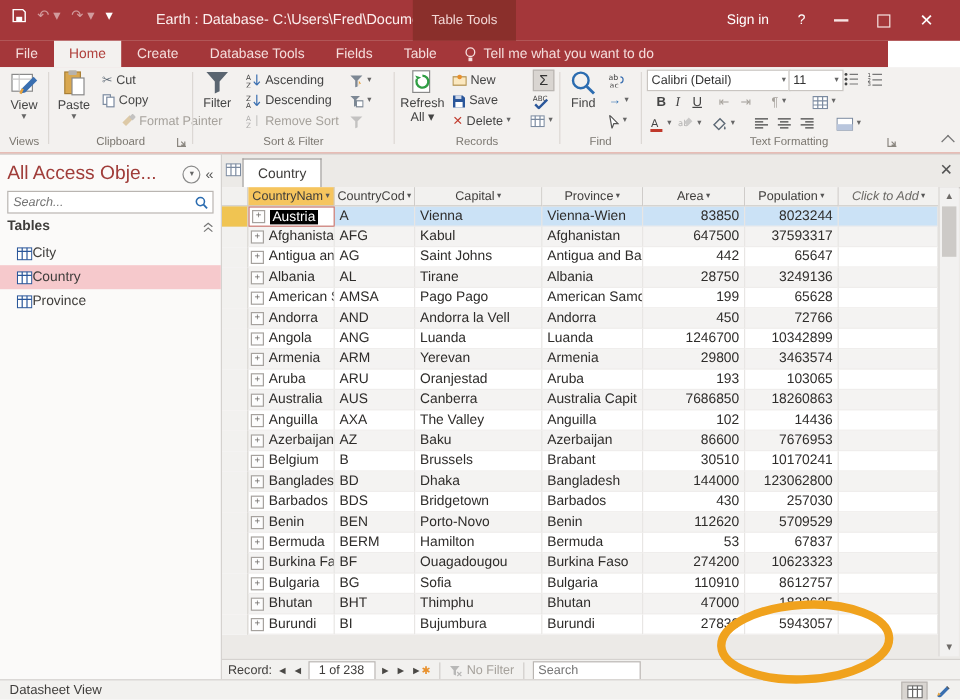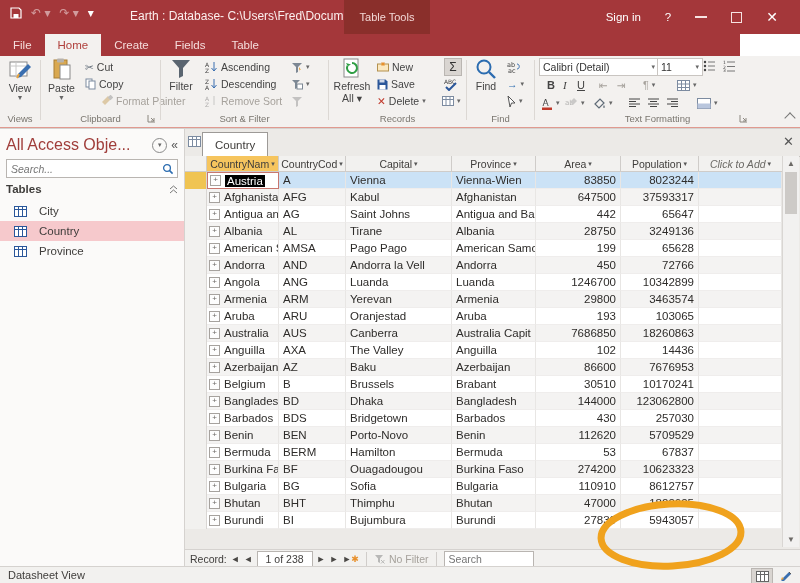--- a/index.html
+++ b/index.html
@@ -42,21 +42,21 @@
   .chev-up{position:absolute;width:7px;height:7px;border-left:1.5px solid #777;border-top:1.5px solid #777;transform:rotate(45deg);}
   
   .navpane{left:0;top:128px;width:184px;height:438px;background:#fbfaf9;border-right:1px solid #d5d2cf;border-top:1px solid #d5d2cf;}
   .np-title{left:6px;top:7px;width:172px;display:flex;align-items:center;}
   .np-title .t{color:#a03d3a;font-size:16px;white-space:nowrap;overflow:hidden;flex:1;}
   .np-title .circ{width:13px;height:13px;border:1px solid #8a8a8a;border-radius:50%;color:#666;font-size:7px;display:flex;align-items:center;justify-content:center;margin-right:4px;}
   .np-title .shutter{color:#555;font-size:12px;}
   .np-search{left:6px;top:30px;width:170px;height:17px;border:1px solid #b9b5b1;background:#fff;display:flex;align-items:center;}
   .np-search input{flex:1;border:none;outline:none;font-style:italic;font-size:10.5px;color:#555;padding:0 4px;background:transparent;font-family:"Liberation Sans","DejaVu Sans",sans-serif;}
   .np-group{left:6px;top:54px;width:172px;display:flex;align-items:center;justify-content:space-between;font-weight:bold;color:#3f3d3b;font-size:11.5px;}
-  .np-item{left:0;top:0;width:184px;height:20px;display:flex;align-items:center;gap:12px;padding-left:14px;box-sizing:border-box;color:#3f3d3b;font-size:11.5px;}
+  .np-item{left:0;top:0;width:184px;height:20px;display:flex;align-items:center;gap:0;padding-left:14px;box-sizing:border-box;color:#3f3d3b;font-size:11.5px;}
   .np-item.selected{background:var(--nav_selected,#f6c9cc);}
   
   .workarea{left:185px;top:128px;width:615px;height:438px;background:#eceae7;border-top:1px solid #d5d2cf;}
   .tabstrip{position:absolute;left:0;top:0;width:615px;height:27px;background:#eceae7;border-bottom:1px solid #c6c3c0;}
   .doctab{position:absolute;left:17px;top:3px;height:24px;padding:0 12px;background:#fff;border:1px solid #9d9a97;border-bottom:none;display:flex;align-items:center;font-size:11.5px;color:#3e3c3a;}
   .strip-close{position:absolute;right:6px;top:6px;color:#555;font-size:13px;line-height:13px;}
   .sheet{position:absolute;left:0;top:27px;width:597px;background:#fff;}
   .hrow{display:flex;height:16px;}
   .hc{box-sizing:border-box;border-right:1px solid #cfccc9;border-bottom:1px solid #cfccc9;background:#f2f1ef;display:flex;align-items:center;justify-content:center;gap:2px;font-size:10.5px;color:#3f3d3b;overflow:hidden;white-space:nowrap;}
   .hc .dd{color:#555;}
@@ -124,22 +124,30 @@
     <div class="tb-btn">
         <span class="win-close">✕</span>
       </div>
   </div>
 </div>
 
 <div class="abs tabrow">
   <div class="rtab">File</div>
   <div class="rtab active">Home</div>
   <div class="rtab">Create</div>
+  <div class="rtab">Database Tools</div>
   <div class="rtab">Fields</div>
   <div class="rtab">Table</div>
+  <div class="tellme">
+    <svg class="icon-svg" width="10" height="13" viewBox="0 0 10 13">
+        <circle cx="5" cy="4.5" r="3.6" fill="none" stroke="#f5dddc" stroke-width="1.1"></circle>
+        <rect x="3.4" y="9" width="3.2" height="3" fill="#f5dddc"></rect>
+      </svg>
+    <span>Tell me what you want to do</span>
+  </div>
 </div>
 
 <div class="abs ribbon">
 
   <div class="rgroup" style="left:0;width:40px;">
     <div class="bigbtn">
       <svg class="icon-svg" width="24" height="24" viewBox="0 0 24 24">
           <rect x="2" y="4" width="17" height="14" fill="#fff" stroke="#8a8a8a"></rect>
           <path d="M2 8h17M8 4v14" stroke="#c8c8c8"></path>
           <path d="M10 16 20 6l3 3-10 10-4 1z" fill="#3a6fb0"></path>

